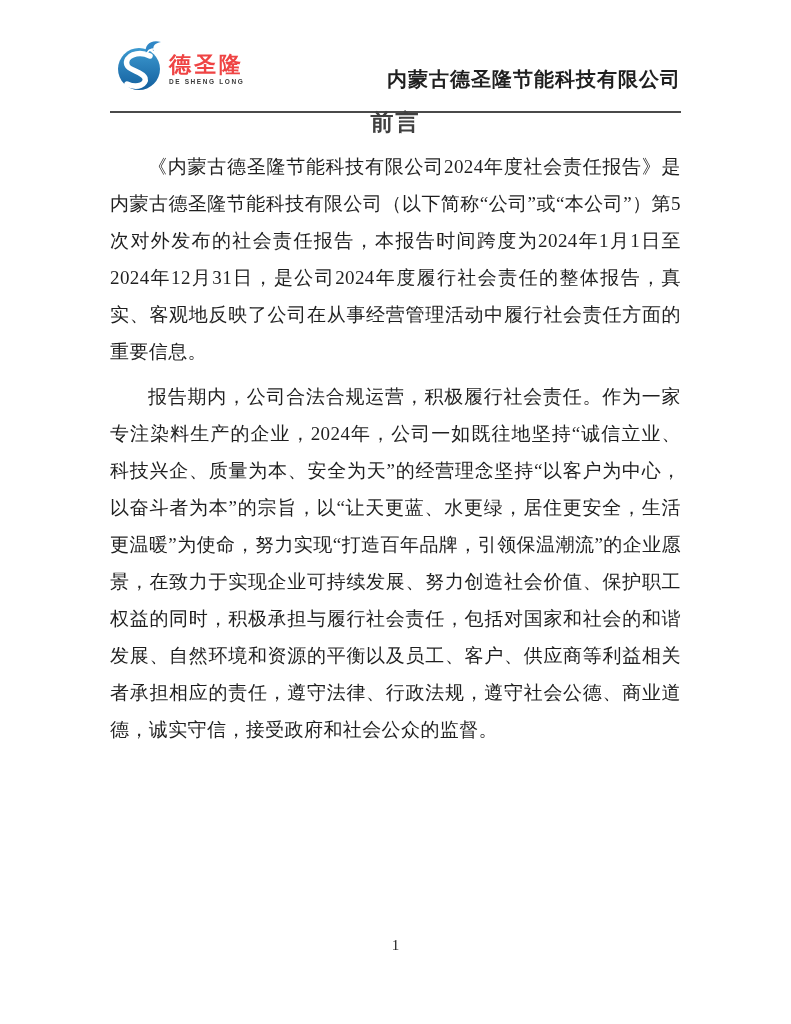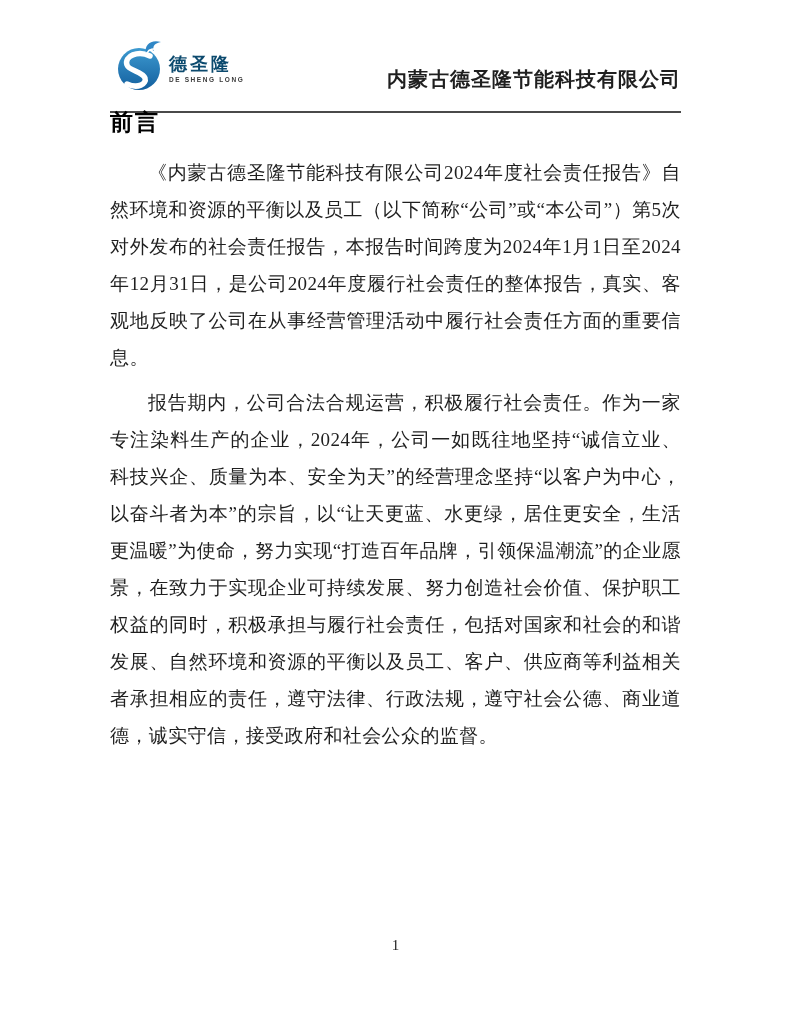--- a/index.html
+++ b/index.html
@@ -29,25 +29,25 @@
     position: absolute;
     left: 6px;
     top: 0;
     display: flex;
     align-items: center;
     gap: 3px;
   }
   .logo-mark { display: block; }
   .logo-text { display: flex; flex-direction: column; line-height: 1; margin-top: 10px; }
   .logo-cn {
-    font-family: Liberation Mono, monospace;
+    font-family: Liberation Serif, serif;
     font-weight: bold;
-    font-size: 18px;
+    font-size: 22px;
     letter-spacing: 3px;
-    color: #0c4a6e;
+    color: #ef4444;
   }
   .logo-en {
     font-family: "Liberation Sans", "DejaVu Sans", sans-serif;
     font-weight: bold;
     font-size: 6.5px;
     letter-spacing: 1.6px;
     color: #3a3a3a;
     margin-top: 3px;
   }
   .company-name {
@@ -61,27 +61,27 @@
   }
 
   
   .content {
     position: absolute;
     left: 110px;
     top: 106px;
     width: 571px;
   }
   .doc-title {
-    text-align: left;
+    text-align: center;
     font-size: 23px;
     font-weight: bold;
     letter-spacing: 2px;
     line-height: 34px;
-    margin-bottom: 14px;
-    color: #000000;
+    margin-bottom: 8px;
+    color: #404040;
   }
   .body-text p {
     font-size: 19px;
     line-height: 37px;
     text-align: justify;
     text-indent: 2em;
     letter-spacing: 0.4px;
     color: #1f1f1f;
   }
   .body-text p + p { margin-top: 8px; }
@@ -125,21 +125,21 @@
         <span class="logo-cn">德圣隆</span>
         <span class="logo-en">DE SHENG LONG</span>
       </div>
     </div>
     <div class="company-name">内蒙古德圣隆节能科技有限公司</div>
   </div>
 
   <div class="content">
     <h1 class="doc-title">前言</h1>
     <div class="body-text">
-      <p>《内蒙古德圣隆节能科技有限公司2024年度社会责任报告》自然环境和资源的平衡以及员工（以下简称“公司”或“本公司”）第5次对外发布的社会责任报告，本报告时间跨度为2024年1月1日至2024年12月31日，是公司2024年度履行社会责任的整体报告，真实、客观地反映了公司在从事经营管理活动中履行社会责任方面的重要信息。</p>
+      <p>《内蒙古德圣隆节能科技有限公司2024年度社会责任报告》是内蒙古德圣隆节能科技有限公司（以下简称“公司”或“本公司”）第5次对外发布的社会责任报告，本报告时间跨度为2024年1月1日至2024年12月31日，是公司2024年度履行社会责任的整体报告，真实、客观地反映了公司在从事经营管理活动中履行社会责任方面的重要信息。</p>
       <p>报告期内，公司合法合规运营，积极履行社会责任。作为一家专注染料生产的企业，2024年，公司一如既往地坚持“诚信立业、科技兴企、质量为本、安全为天”的经营理念坚持“以客户为中心，以奋斗者为本”的宗旨，以“让天更蓝、水更绿，居住更安全，生活更温暖”为使命，努力实现“打造百年品牌，引领保温潮流”的企业愿景，在致力于实现企业可持续发展、努力创造社会价值、保护职工权益的同时，积极承担与履行社会责任，包括对国家和社会的和谐发展、自然环境和资源的平衡以及员工、客户、供应商等利益相关者承担相应的责任，遵守法律、行政法规，遵守社会公德、商业道德，诚实守信，接受政府和社会公众的监督。</p>
     </div>
   </div>
 
   <div class="footer">
     <span class="page-number">1</span>
   </div>
 
 </div>
 

